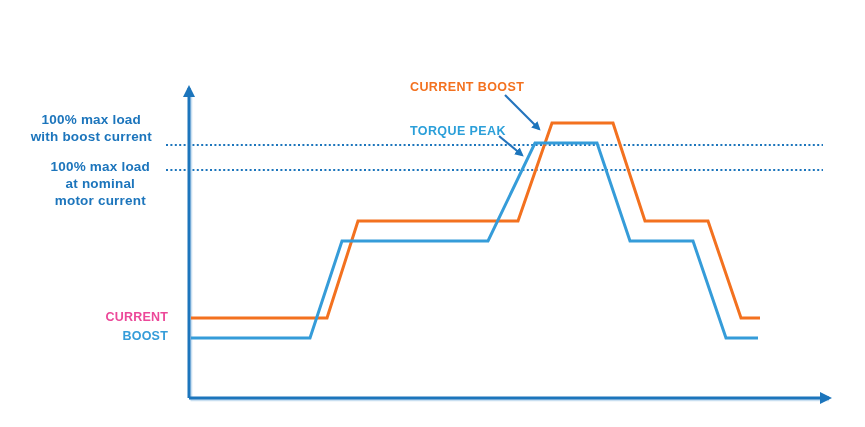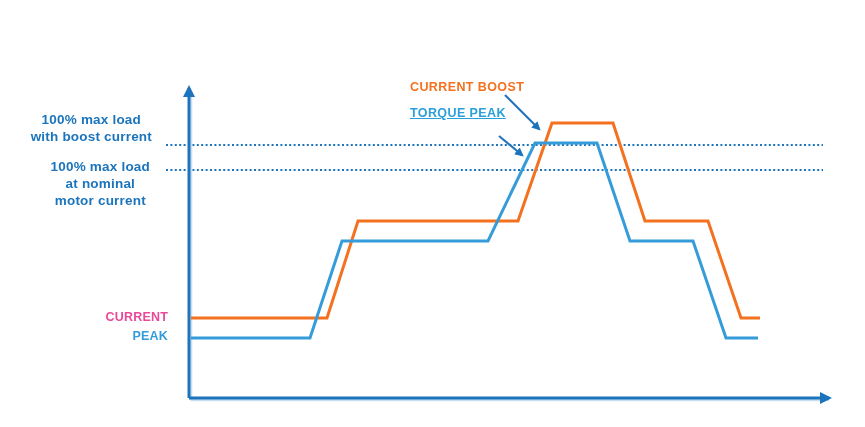--- a/index.html
+++ b/index.html
@@ -6,21 +6,21 @@
   body{width:865px;height:427px;overflow:hidden;font-family:"Liberation Sans",sans-serif;}
   .stage{position:relative;width:865px;height:427px;background:#fff;}
   .stage svg{position:absolute;left:0;top:0;}
   .lbl{position:absolute;font-weight:700;white-space:pre-line;letter-spacing:.2px;}
   .lbl.big{font-size:13.5px;line-height:17px;text-align:center;}
   .lbl.caps{font-size:12.5px;line-height:15px;text-align:right;}
   .lbl.right{text-align:right;}
   #lbl-boost{top:111px;right:713px;}
   #lbl-nominal{top:158px;right:715px;}
   #lbl-current-boost{top:80px;left:410px;letter-spacing:.4px;}
-  #lbl-torque-peak{top:106px;left:410px;letter-spacing:.4px;text-decoration:underline;}
+  #lbl-torque-peak{top:124px;left:410px;letter-spacing:.4px;}
   #lbl-current{top:310px;right:697px;}
   #lbl-load{top:329px;right:697px;}
 </style>
 </head>
 <body>
 
 <div class="stage">
 
   <svg id="chart" width="865" height="427" viewBox="0 0 865 427">
     <defs>
@@ -46,14 +46,14 @@
   <div class="lbl big" id="lbl-nominal" style="color: rgb(28, 117, 188);">100% max load
 at nominal
 motor current</div>
 
   <div class="lbl caps" id="lbl-current-boost" style="color: rgb(243, 113, 31);">CURRENT BOOST</div>
 
   <div class="lbl caps" id="lbl-torque-peak" style="color: rgb(43, 159, 217);">TORQUE PEAK</div>
 
   <div class="lbl caps right" id="lbl-current" style="color: #ec4899;">CURRENT</div>
 
-  <div class="lbl caps right" id="lbl-load" style="color: rgb(53, 156, 217);">PEAK</div>
+  <div class="lbl caps right" id="lbl-load" style="color: rgb(53, 156, 217);">BOOST</div>
 </div>
 
 </body></html>

